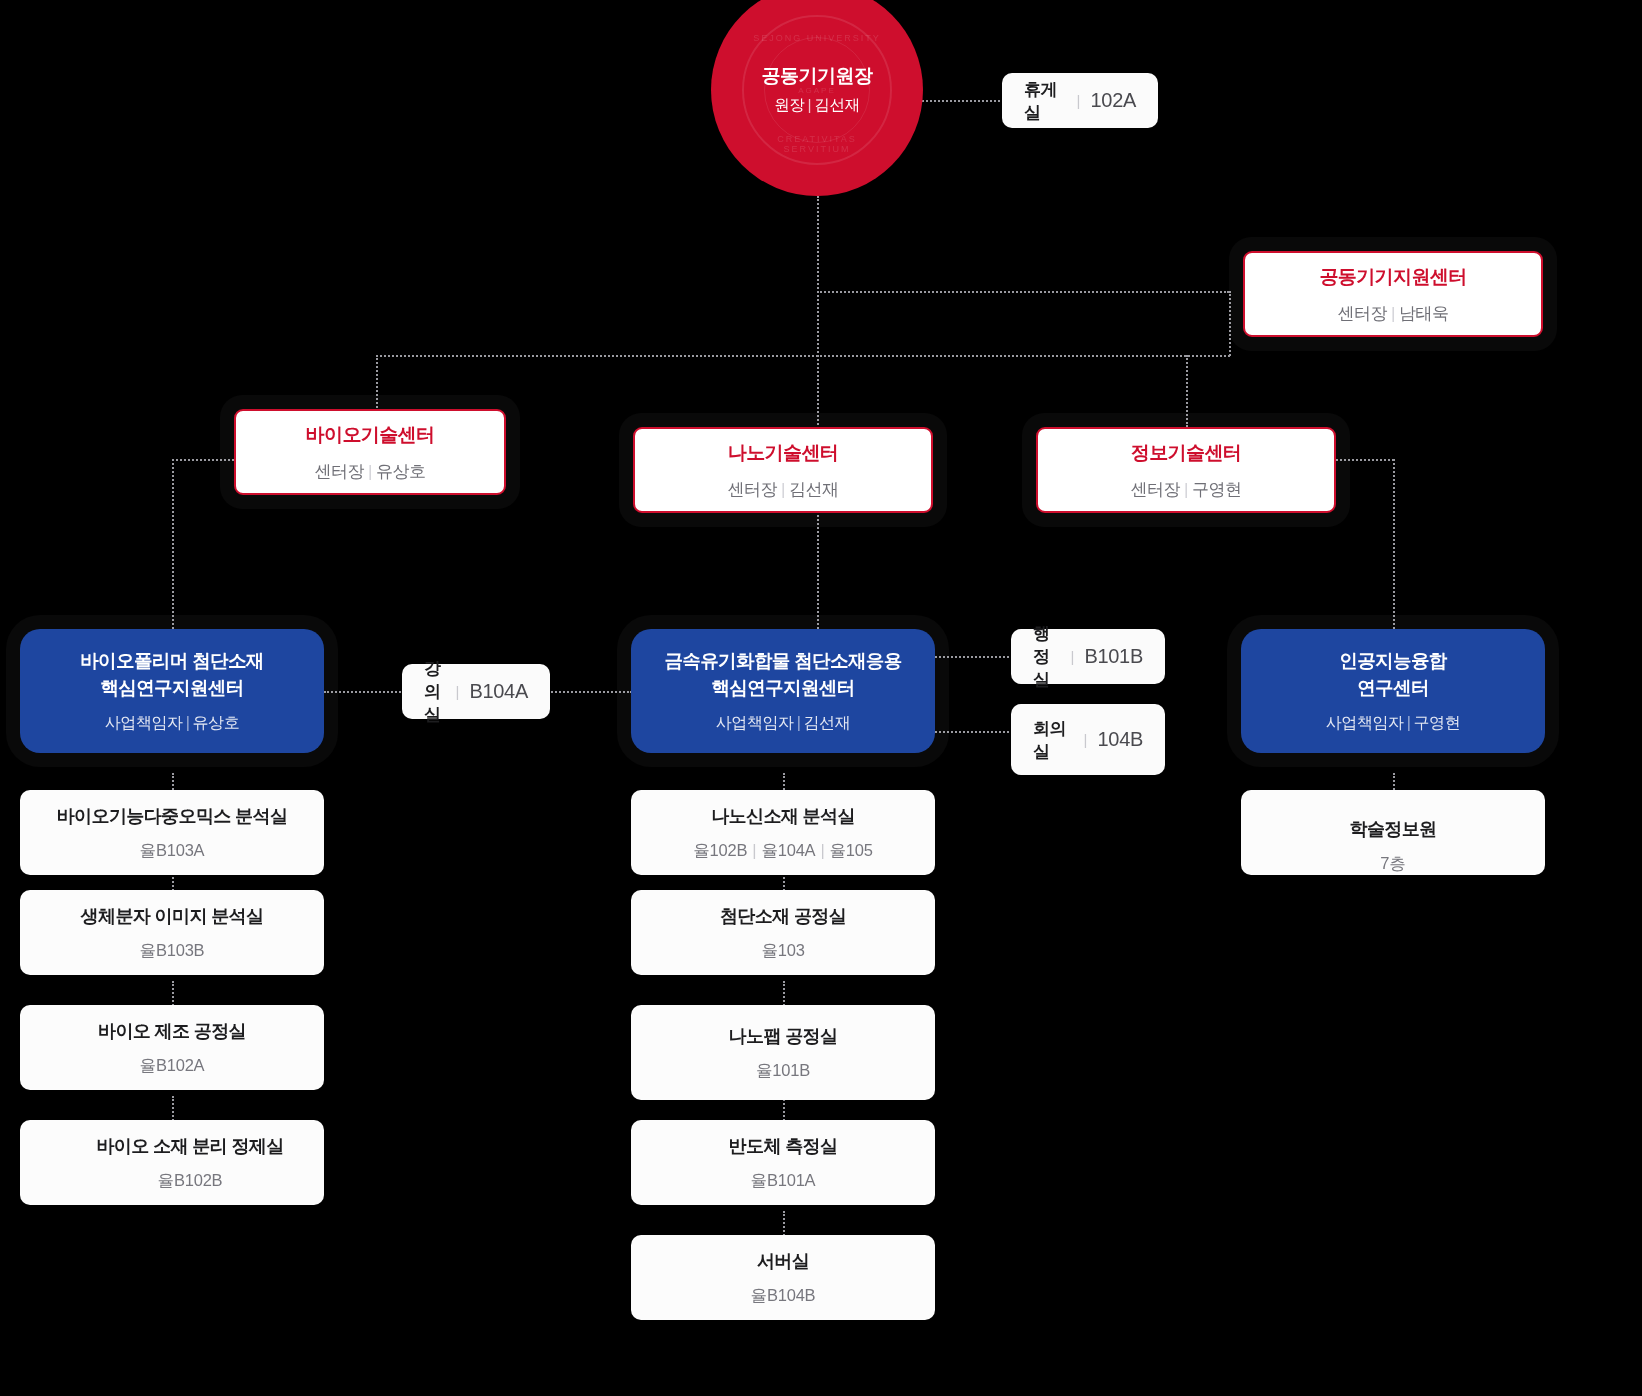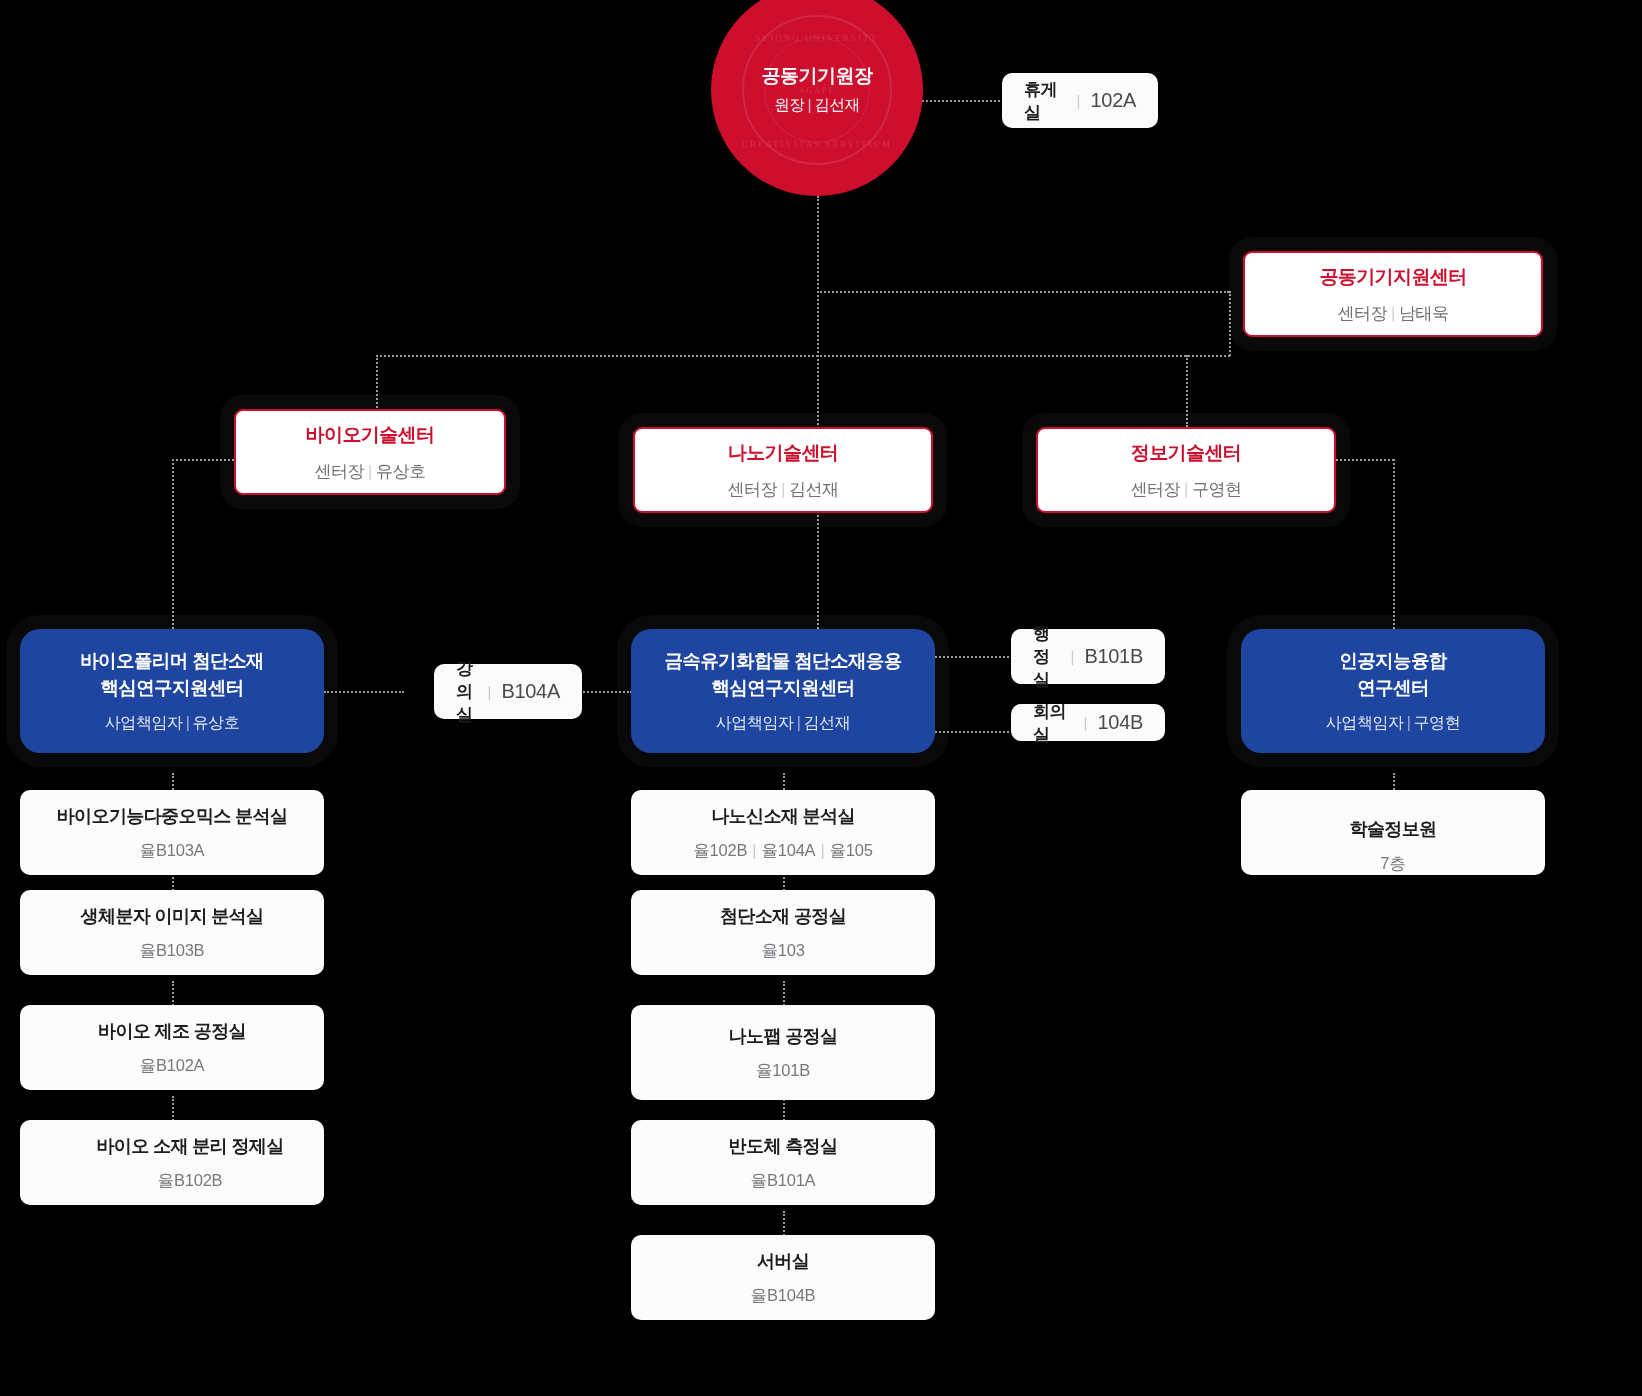--- a/index.html
+++ b/index.html
@@ -51,21 +51,20 @@
   .seal-text {
     position: absolute;
     left: 50%; top: 50%;
     transform: translate(-50%,-50%);
     width: 150px;
     text-align: center;
     font-size: 9px;
     letter-spacing: 2px;
     color: rgba(255,255,255,0.13);
     pointer-events: none;
-    font-family: Liberation Serif, serif;
   }
   .seal-ring-top  { margin-top: -52px; }
   .seal-ring-mid  { margin-top: 0px; font-size: 8px; }
   .seal-ring-bot  { margin-top: 54px; }
   .circle-title {
     position: relative; z-index: 2;
     color: #ffffff;
     font-size: 19px;
     font-weight: bold;
     line-height: 1.3;
@@ -281,21 +280,21 @@
   <div class="node blue-box" style="left:20px; top:629px; width:304px; height:124px;">
     <div class="bb-title">
       <span>바이오폴리머 첨단소재</span><br>
       <span>핵심연구지원센터</span>
     </div>
     <div class="bb-sub">
       <span>사업책임자</span><span class="sep">|</span><span>유상호</span>
     </div>
   </div>
 
-  <div class="node chip" style="left:402px; top:664px; width:148px; height:55px;margin-left:32px;">
+  <div class="node chip" style="left:402px; top:664px; width:148px; height:55px;">
     <span class="chip-name">강의실</span>
     <span class="chip-div">|</span>
     <span class="chip-room">B104A</span>
   </div>
 
   <div class="node blue-box" style="left:631px; top:629px; width:304px; height:124px;">
     <div class="bb-title">
       <span>금속유기화합물 첨단소재응용</span><br>
       <span>핵심연구지원센터</span>
     </div>
@@ -303,21 +302,21 @@
       <span>사업책임자</span><span class="sep">|</span><span>김선재</span>
     </div>
   </div>
 
   <div class="node chip" style="left:1011px; top:629px; width:154px; height:55px;">
     <span class="chip-name">행정실</span>
     <span class="chip-div">|</span>
     <span class="chip-room">B101B</span>
   </div>
 
-  <div class="node chip" style="left:1011px; top:704px; width:154px; height:37px;">
+  <div class="node chip" style="left:1011px; top:704px; width:154px; height:71px;">
     <span class="chip-name">회의실</span>
     <span class="chip-div">|</span>
     <span class="chip-room">104B</span>
   </div>
 
   <div class="node blue-box" style="left:1241px; top:629px; width:304px; height:124px;">
     <div class="bb-title">
       <span>인공지능융합</span><br>
       <span>연구센터</span>
     </div>

